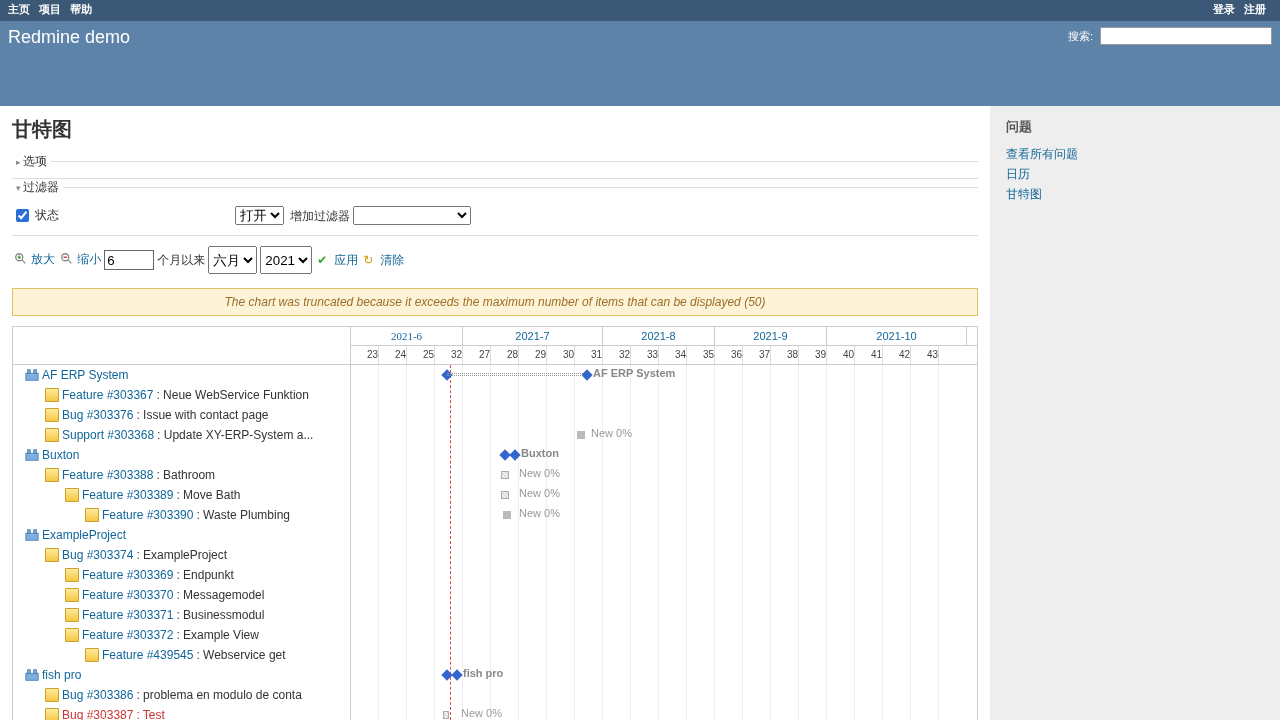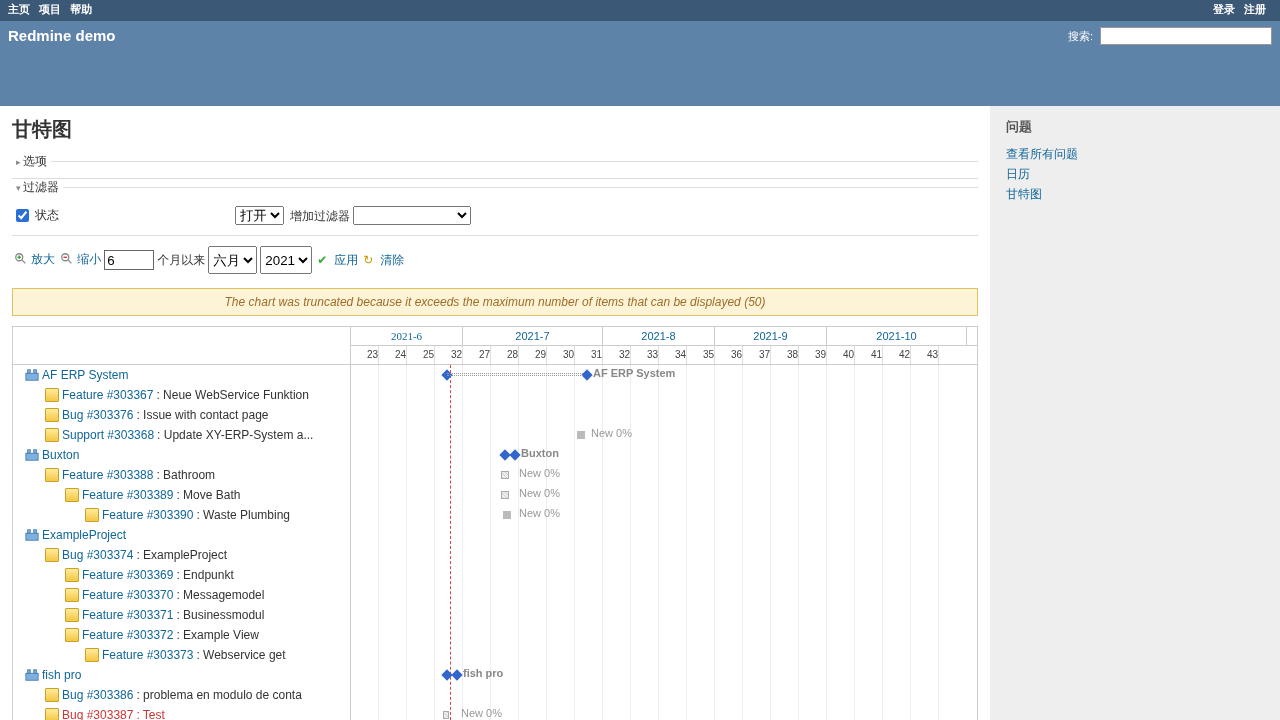--- a/index.html
+++ b/index.html
@@ -1,20 +1,20 @@
 <!DOCTYPE html>
 <html><head>
 <meta charset="utf-8">
 <style>
 *{box-sizing:border-box;margin:0;padding:0}
 body{font-family:Verdana,sans-serif;font-size:12px;color:#333;background:#fff}
 #top-menu{background:#3b5876;color:#fff;height:21px;padding:2px 8px;display:flex;justify-content:space-between;font-size:11px}
 #top-menu a{color:#fff;text-decoration:none;margin-right:6px;font-weight:bold}
 #header{background:#5e83a9;color:#fff;padding:6px 8px 20px;position:relative;height:85px}
-#header h1{font-size:15px;font-weight:bold}
+#header h1{font-size:18px;font-weight:normal}
 #quick-search{position:absolute;right:8px;top:6px;font-size:11px}
 #quick-search input{width:172px;height:18px;border:1px solid #999;font-size:11px;padding:1px 3px}
 #quick-search label{margin-right:4px}
 #main{display:flex;padding:0}
 #content{flex:1;padding:10px 12px;min-width:0}
 #sidebar{width:290px;background:#eee;padding:12px 16px}
 #sidebar h3{font-size:13px;margin-bottom:10px;color:#555}
 #sidebar a{display:block;color:#169;text-decoration:none;margin-bottom:3px}
 h2.page-title{font-size:20px;margin-bottom:10px}
 fieldset.collapsible{border:0;border-top:1px solid #ddd;border-bottom:1px solid #ddd;padding:4px 0;margin-bottom:0}
@@ -236,21 +236,21 @@
               <a>Feature #303371</a>
               <span>: Businessmodul</span>
             </div>
             <div class="gantt-row indent-2">
               <span class="i-issue"></span>
               <a>Feature #303372</a>
               <span>: Example View</span>
             </div>
             <div class="gantt-row indent-3">
               <span class="i-issue"></span>
-              <a>Feature #303373</a>
+              <a>Feature #439545</a>
               <span>: Webservice get</span>
             </div>
             <div class="gantt-row indent-0 project">
               <span class="i-project"><svg viewBox="0 0 16 16">
                   <rect x="1" y="6" width="14" height="8" fill="#7db0e0" stroke="#4a7bab"></rect>
                   <rect x="3" y="2" width="3" height="4" fill="#7db0e0" stroke="#4a7bab"></rect>
                   <rect x="10" y="2" width="3" height="4" fill="#7db0e0" stroke="#4a7bab"></rect>
                 </svg></span>
               <a>fish pro</a>
             </div>

